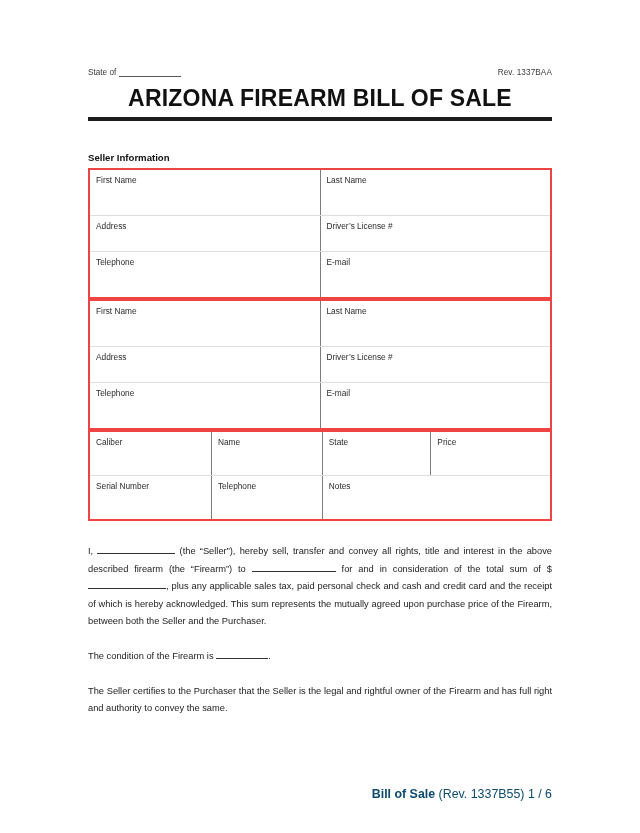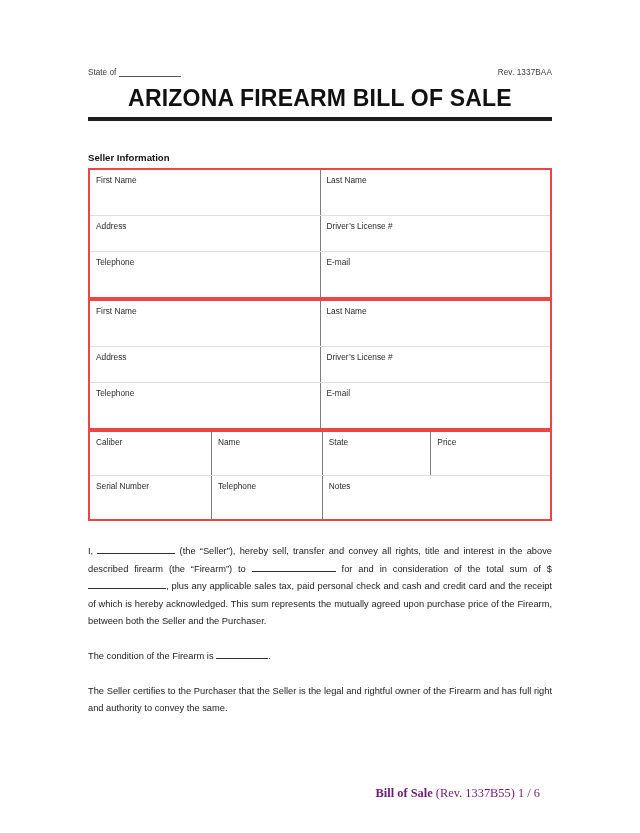--- a/index.html
+++ b/index.html
@@ -130,25 +130,25 @@
     vertical-align: baseline;
     height: 9px;
   }
   .blank-sm { width: 52px; }
   .blank-md { width: 78px; }
   .blank-lg { width: 84px; }
 
   
   .footer {
     position: absolute;
-    right: 100px;
+    right: 88px;
     bottom: 32px;
-    font-family: Liberation Serif, serif;
+    font-family: Liberation Sans, sans-serif;
     font-size: 12.4px;
-    color: #701a75;
+    color: #0c4a6e;
     white-space: nowrap;
   }
   .footer .strong {
     font-weight: bold;
   }
 </style>
 </head>
 <body>
 
 <div class="page">

